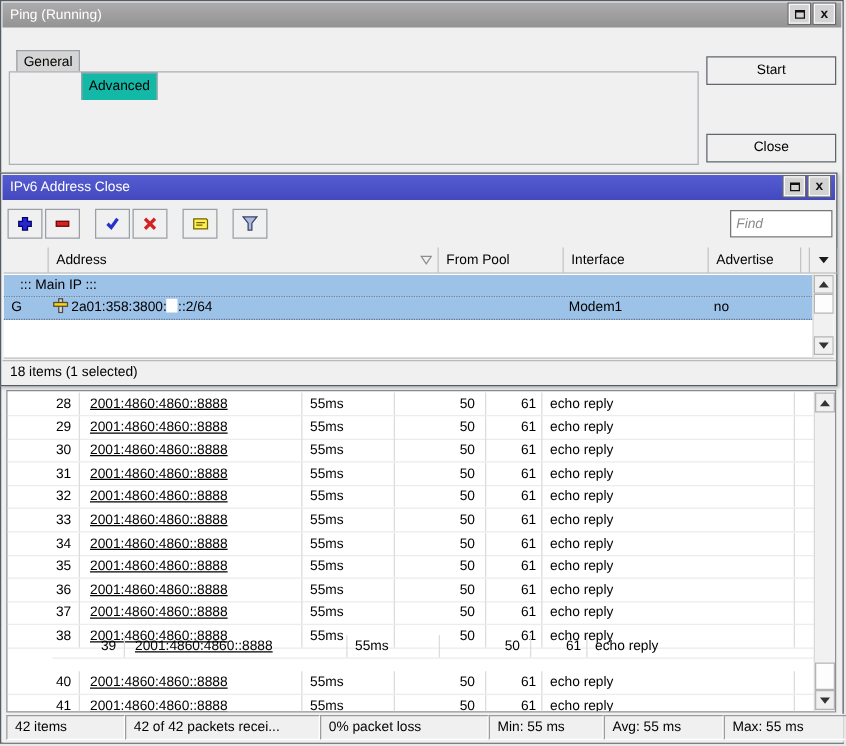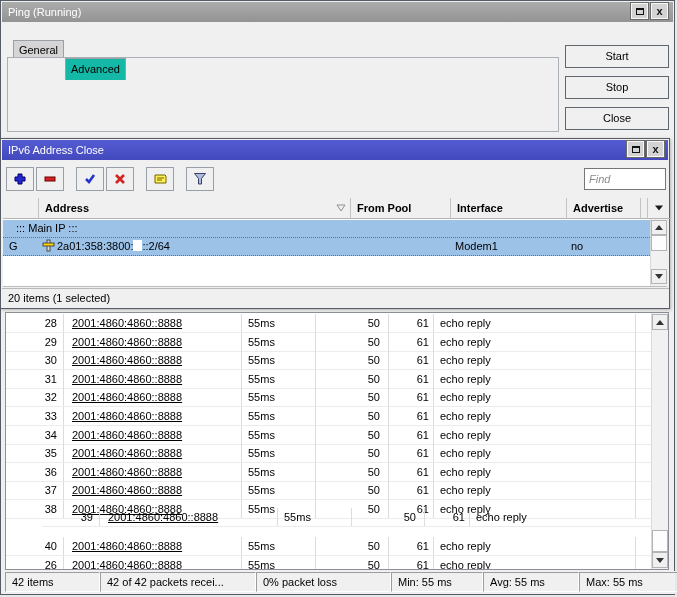--- a/index.html
+++ b/index.html
@@ -64,21 +64,21 @@
   
   #ping-status { position:absolute; left:1px; top:570px; width:673px; height:23px; background:#f0f0f0; }
   .seg { position:absolute; top:1px; height:20px; line-height:18px; padding-left:6px;
          border:1px solid; border-color:#9c9c9c #ffffff #ffffff #9c9c9c; white-space:nowrap; overflow:hidden; }
 
   
   #ipv6-win { left:0; top:138px; width:670px; height:171px; z-index:10; box-shadow:1px 1px 3px rgba(0,0,0,.25); }
   .tool-btn { position:absolute; top:28px; width:28px; height:24px; background:#f0f0f0;
               border:1px solid #989fa6; display:flex; align-items:center; justify-content:center; cursor:default; }
   #addr-header { position:absolute; left:2px; top:59px; width:664px; height:21px; display:grid;
-                 grid-template-columns:36px 312px 100px 116px 74px 1fr 23px; background:#f0f0f0;font-weight:bold; }
+                 grid-template-columns:36px 312px 100px 116px 74px 1fr 23px; background:#f0f0f0; }
   #addr-header > div { border-right:1px solid #c3c3c3; border-bottom:1px solid #b3b3b3;
                        line-height:20px; padding-left:6px; position:relative; white-space:nowrap; overflow:hidden; }
   #addr-header .hdr-sort { position:absolute; right:4px; top:6px; }
   #addr-header .hdr-btn { display:flex; align-items:center; justify-content:center; padding:0; }
   #addr-list { position:absolute; left:2px; top:80px; width:664px; height:68px; background:#fff;
                border-bottom:1px solid #bcbcbc; overflow:hidden; }
   .addr-row { position:absolute; left:0; width:647px; height:18px; display:grid;
               grid-template-columns:36px 312px 100px 116px 74px 1fr; line-height:17px;
               border-bottom:1px solid #e8e8e8; }
   .addr-row > div { overflow:hidden; white-space:nowrap; }
@@ -113,21 +113,20 @@
   <div class="fld-label" style="top:69px;">Src. Address:</div>
   <div class="boxfield" style="left:115px; top:64px; width:408px; height:21px;">
     <span>2a01:358:3800:</span><span class="redact-gap"></span><span>::2</span>
   </div>
   <div class="up-arrow" style="left:529px; top:71px;"></div>
 
   <div class="fld-label" style="top:101px;">Packet Size:</div>
   <input class="boxfield" style="left: 115px; top: 96px; width: 432px; height: 21px;" value="50">
 
   <div class="btn" style="top:44px;">Start</div>
-  <div class="btn" style="top:75px;">Stop</div>
   <div class="btn" style="top:106px;">Close</div>
 
   <div id="ping-list">
     <div id="ping-rows">
         <div class="ping-row" style="top: 1px;">
           <div class="c-seq">28</div>
           <div class="c-host">2001:4860:4860::8888</div>
           <div class="c-time">55ms</div>
           <div class="c-size">50</div>
           <div class="c-ttl">61</div>
@@ -236,21 +235,21 @@
         <div class="ping-row" style="top: 224.2px;">
           <div class="c-seq">40</div>
           <div class="c-host">2001:4860:4860::8888</div>
           <div class="c-time">55ms</div>
           <div class="c-size">50</div>
           <div class="c-ttl">61</div>
           <div class="c-status">echo reply</div>
           <div class="c-rest"></div>
         </div>
         <div class="ping-row" style="top: 242.8px;">
-          <div class="c-seq">26</div>
+          <div class="c-seq">41</div>
           <div class="c-host">2001:4860:4860::8888</div>
           <div class="c-time">55ms</div>
           <div class="c-size">50</div>
           <div class="c-ttl">61</div>
           <div class="c-status">echo reply</div>
           <div class="c-rest"></div>
         </div>
       </div>
     <div class="scrollbar" style="right:0; top:0; height:256px;">
       <div class="sb-btn" style="top:1px;">
@@ -368,14 +367,14 @@
       <div class="sb-btn" style="top:1px; height:15px;">
         <span class="tri-up"></span>
       </div>
       <div class="sb-thumb" style="top:16px; height:16px;"></div>
       <div class="sb-btn" style="top:50px; height:15px;">
         <span class="tri-down"></span>
       </div>
     </div>
   </div>
 
-  <div id="ipv6-status">20 items (1 selected)</div>
+  <div id="ipv6-status">18 items (1 selected)</div>
 </div>
 
 </body></html>

